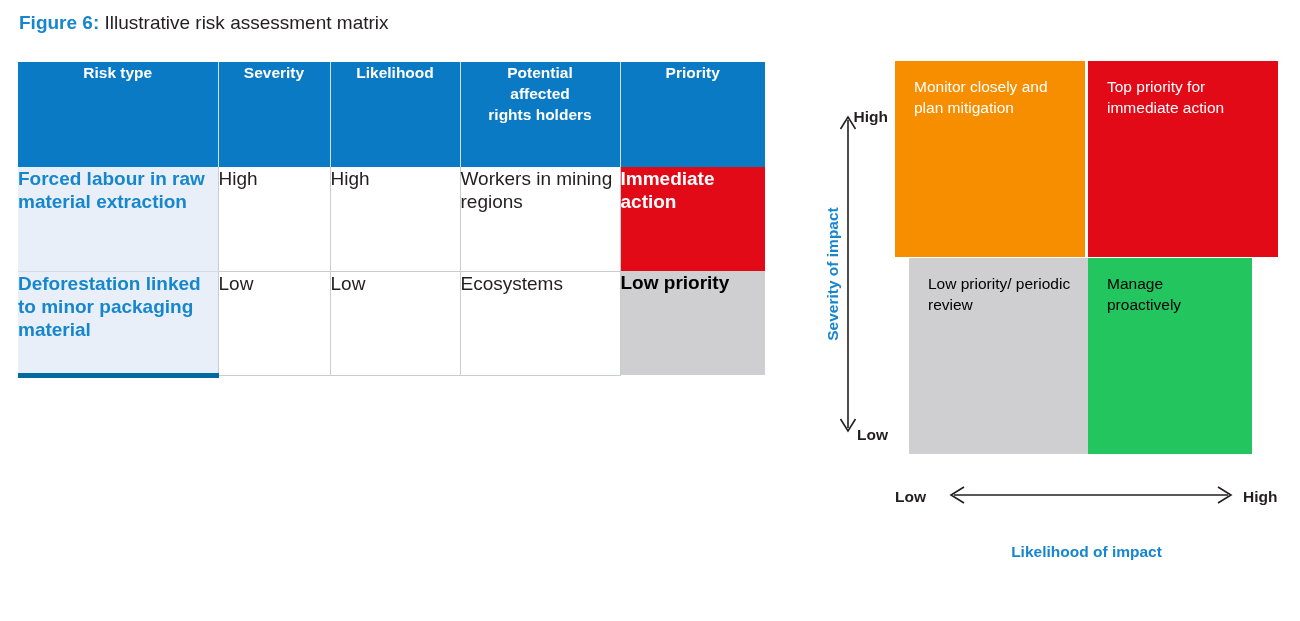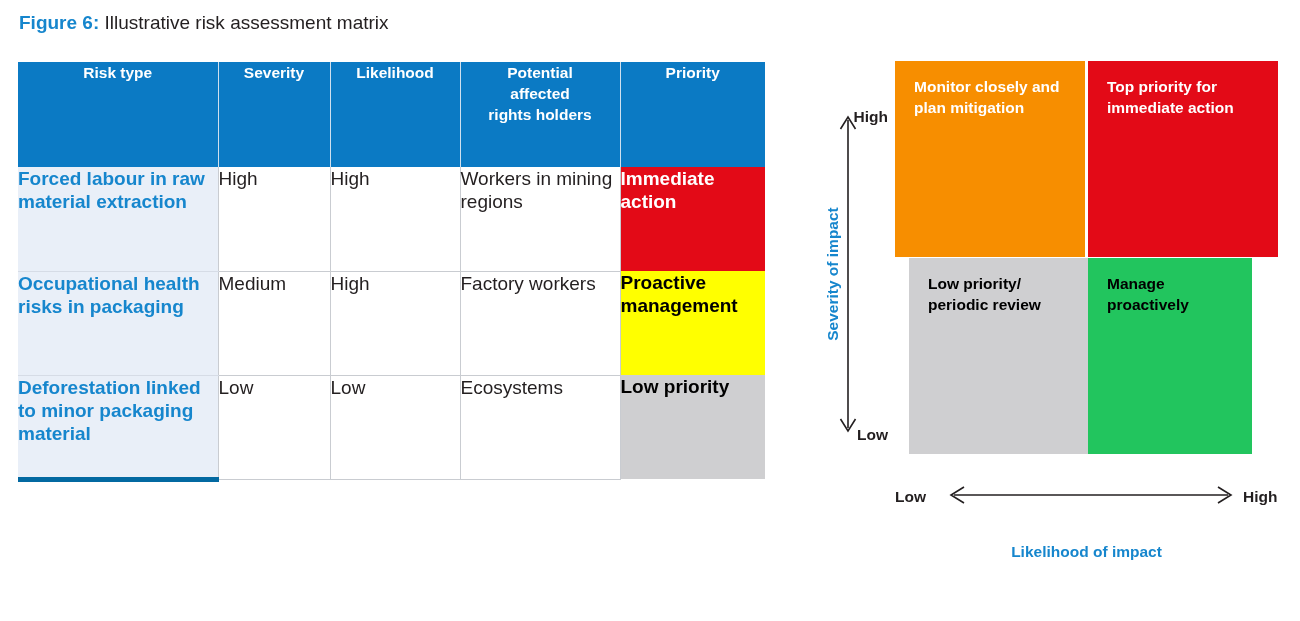--- a/index.html
+++ b/index.html
@@ -116,21 +116,21 @@
     height: 388px;
   }
   .quad {
     position: absolute;
     width: 190px;
     height: 196px;
     box-sizing: border-box;
     padding: 15px 14px 0 19px;
     font-size: 15.5px;
     line-height: 21px;
-    font-weight: bold;
+    font-weight: normal;
   }
   .quad-tl { left: 0;     top: 0;    background: #f78e00; color: #ffffff; }
   .quad-tr { left: 193px; top: 0;    background: #e30a17; color: #ffffff; width: 190px; }
   .quad-bl { left: 0;     top: 197px; background: #cfcfd1; color: #000000; margin-left: 14px; }
   .quad-br { left: 193px; top: 197px; background: #22c55e; color: #000000; width: 164px; }
 
   
   #y-axis-high {
     position: absolute;
     left: 28px;
@@ -234,27 +234,20 @@
     </tr>
   </thead>
   <tbody>
     <tr>
       <td class="cell risk">Forced labour in raw material extraction</td>
       <td class="cell">High</td>
       <td class="cell">High</td>
       <td class="cell">Workers in mining regions</td>
       <td class="cell prio prio-red">Immediate action</td>
     </tr>
-    <tr>
-      <td class="cell risk">Occupational health risks in packaging</td>
-      <td class="cell">Medium</td>
-      <td class="cell">High</td>
-      <td class="cell">Factory workers</td>
-      <td class="cell prio prio-yellow">Proactive management</td>
-    </tr>
     <tr class="row-last">
       <td class="cell risk">Deforestation linked to minor packaging material</td>
       <td class="cell">Low</td>
       <td class="cell">Low</td>
       <td class="cell">Ecosystems</td>
       <td class="cell prio prio-grey">Low priority</td>
     </tr>
   </tbody>
 </table>
 

